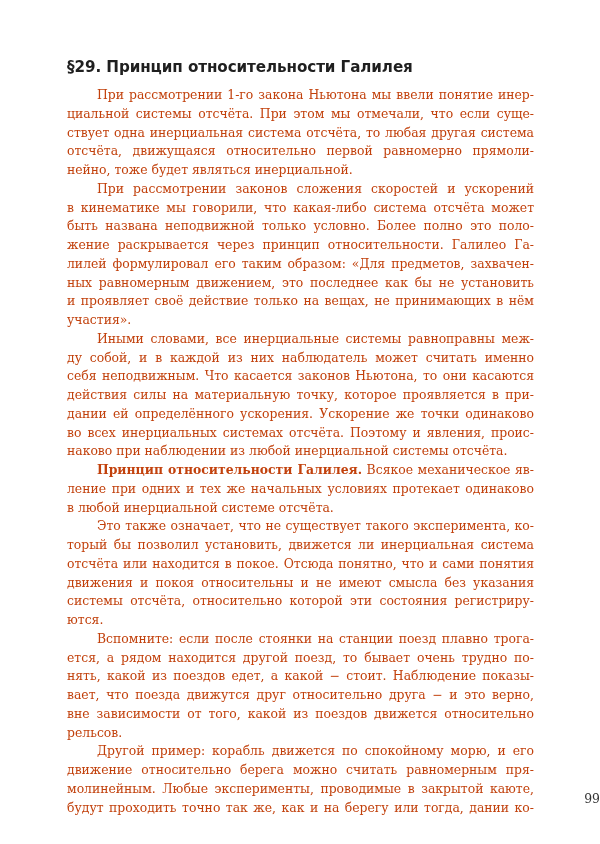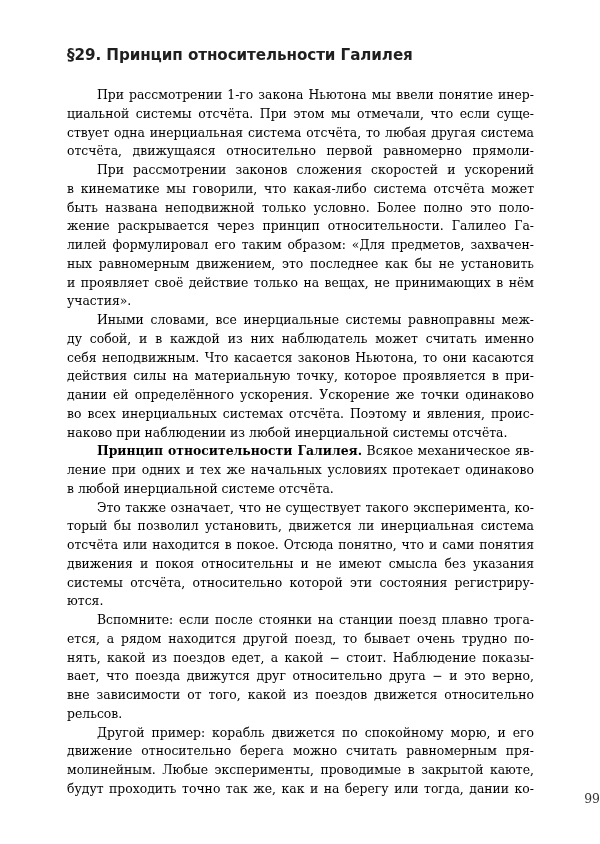--- a/index.html
+++ b/index.html
@@ -1,25 +1,25 @@
 <!DOCTYPE html>
 <html><head>
 <meta charset="utf-8">
 <style>
   html, body { margin: 0; padding: 0; }
   body {
     width: 600px; height: 844px; background: #ffffff; position: relative; overflow: hidden;
     color: #2a2a2a;
   }
-  .page { position: absolute; left: 67px; top: 44px; width: 467px; }
+  .page { position: absolute; left: 67px; top: 56px; width: 467px; }
   .title {
     font-family: "DejaVu Sans", sans-serif; font-weight: bold; font-size: 15.2px;
     color: #1f1f1f; margin: 0; height: 22px; line-height: 22px; letter-spacing: -0.1px;
   }
-  .body { margin-top: 20px; font-family: "DejaVu Serif", serif; font-size: 12.4px; line-height: 18.75px; color: #000000; }
+  .body { margin-top: 8px; font-family: "DejaVu Serif", serif; font-size: 12.4px; line-height: 18.75px; color: #c2410c; }
   .line { display: block; height: 18.75px; white-space: nowrap; text-align: justify; text-align-last: justify; }
   .line.last { text-align-last: left; }
   .line.indent { padding-left: 30px; }
   .bold { font-weight: bold; }
   .pagenum {
     position: absolute; left: 0; width: 600px; top: 791px; text-align: right;
     font-family: "DejaVu Serif", serif; font-size: 12.4px; color: #333;
   }
 </style>
 </head>
@@ -27,20 +27,21 @@
 
 <div class="page">
   <h2 class="title">§29. Принцип относительности Галилея</h2>
   <div class="body">
 
     <div>
       <span class="line indent">При рассмотрении 1-го закона Ньютона мы ввели понятие инер-</span>
       <span class="line">циальной системы отсчёта. При этом мы отмечали, что если суще-</span>
       <span class="line">ствует одна инерциальная система отсчёта, то любая другая система</span>
       <span class="line">отсчёта, движущаяся относительно первой равномерно прямоли-</span>
+      <span class="line last">нейно, тоже будет являться инерциальной.</span>
     </div>
 
     <div>
       <span class="line indent">При рассмотрении законов сложения скоростей и ускорений</span>
       <span class="line">в кинематике мы говорили, что какая-либо система отсчёта может</span>
       <span class="line">быть названа неподвижной только условно. Более полно это поло-</span>
       <span class="line">жение раскрывается через принцип относительности. Галилео Га-</span>
       <span class="line">лилей формулировал его таким образом: «Для предметов, захвачен-</span>
       <span class="line">ных равномерным движением, это последнее как бы не установить</span>
       <span class="line">и проявляет своё действие только на вещах, не принимающих в нём</span>

